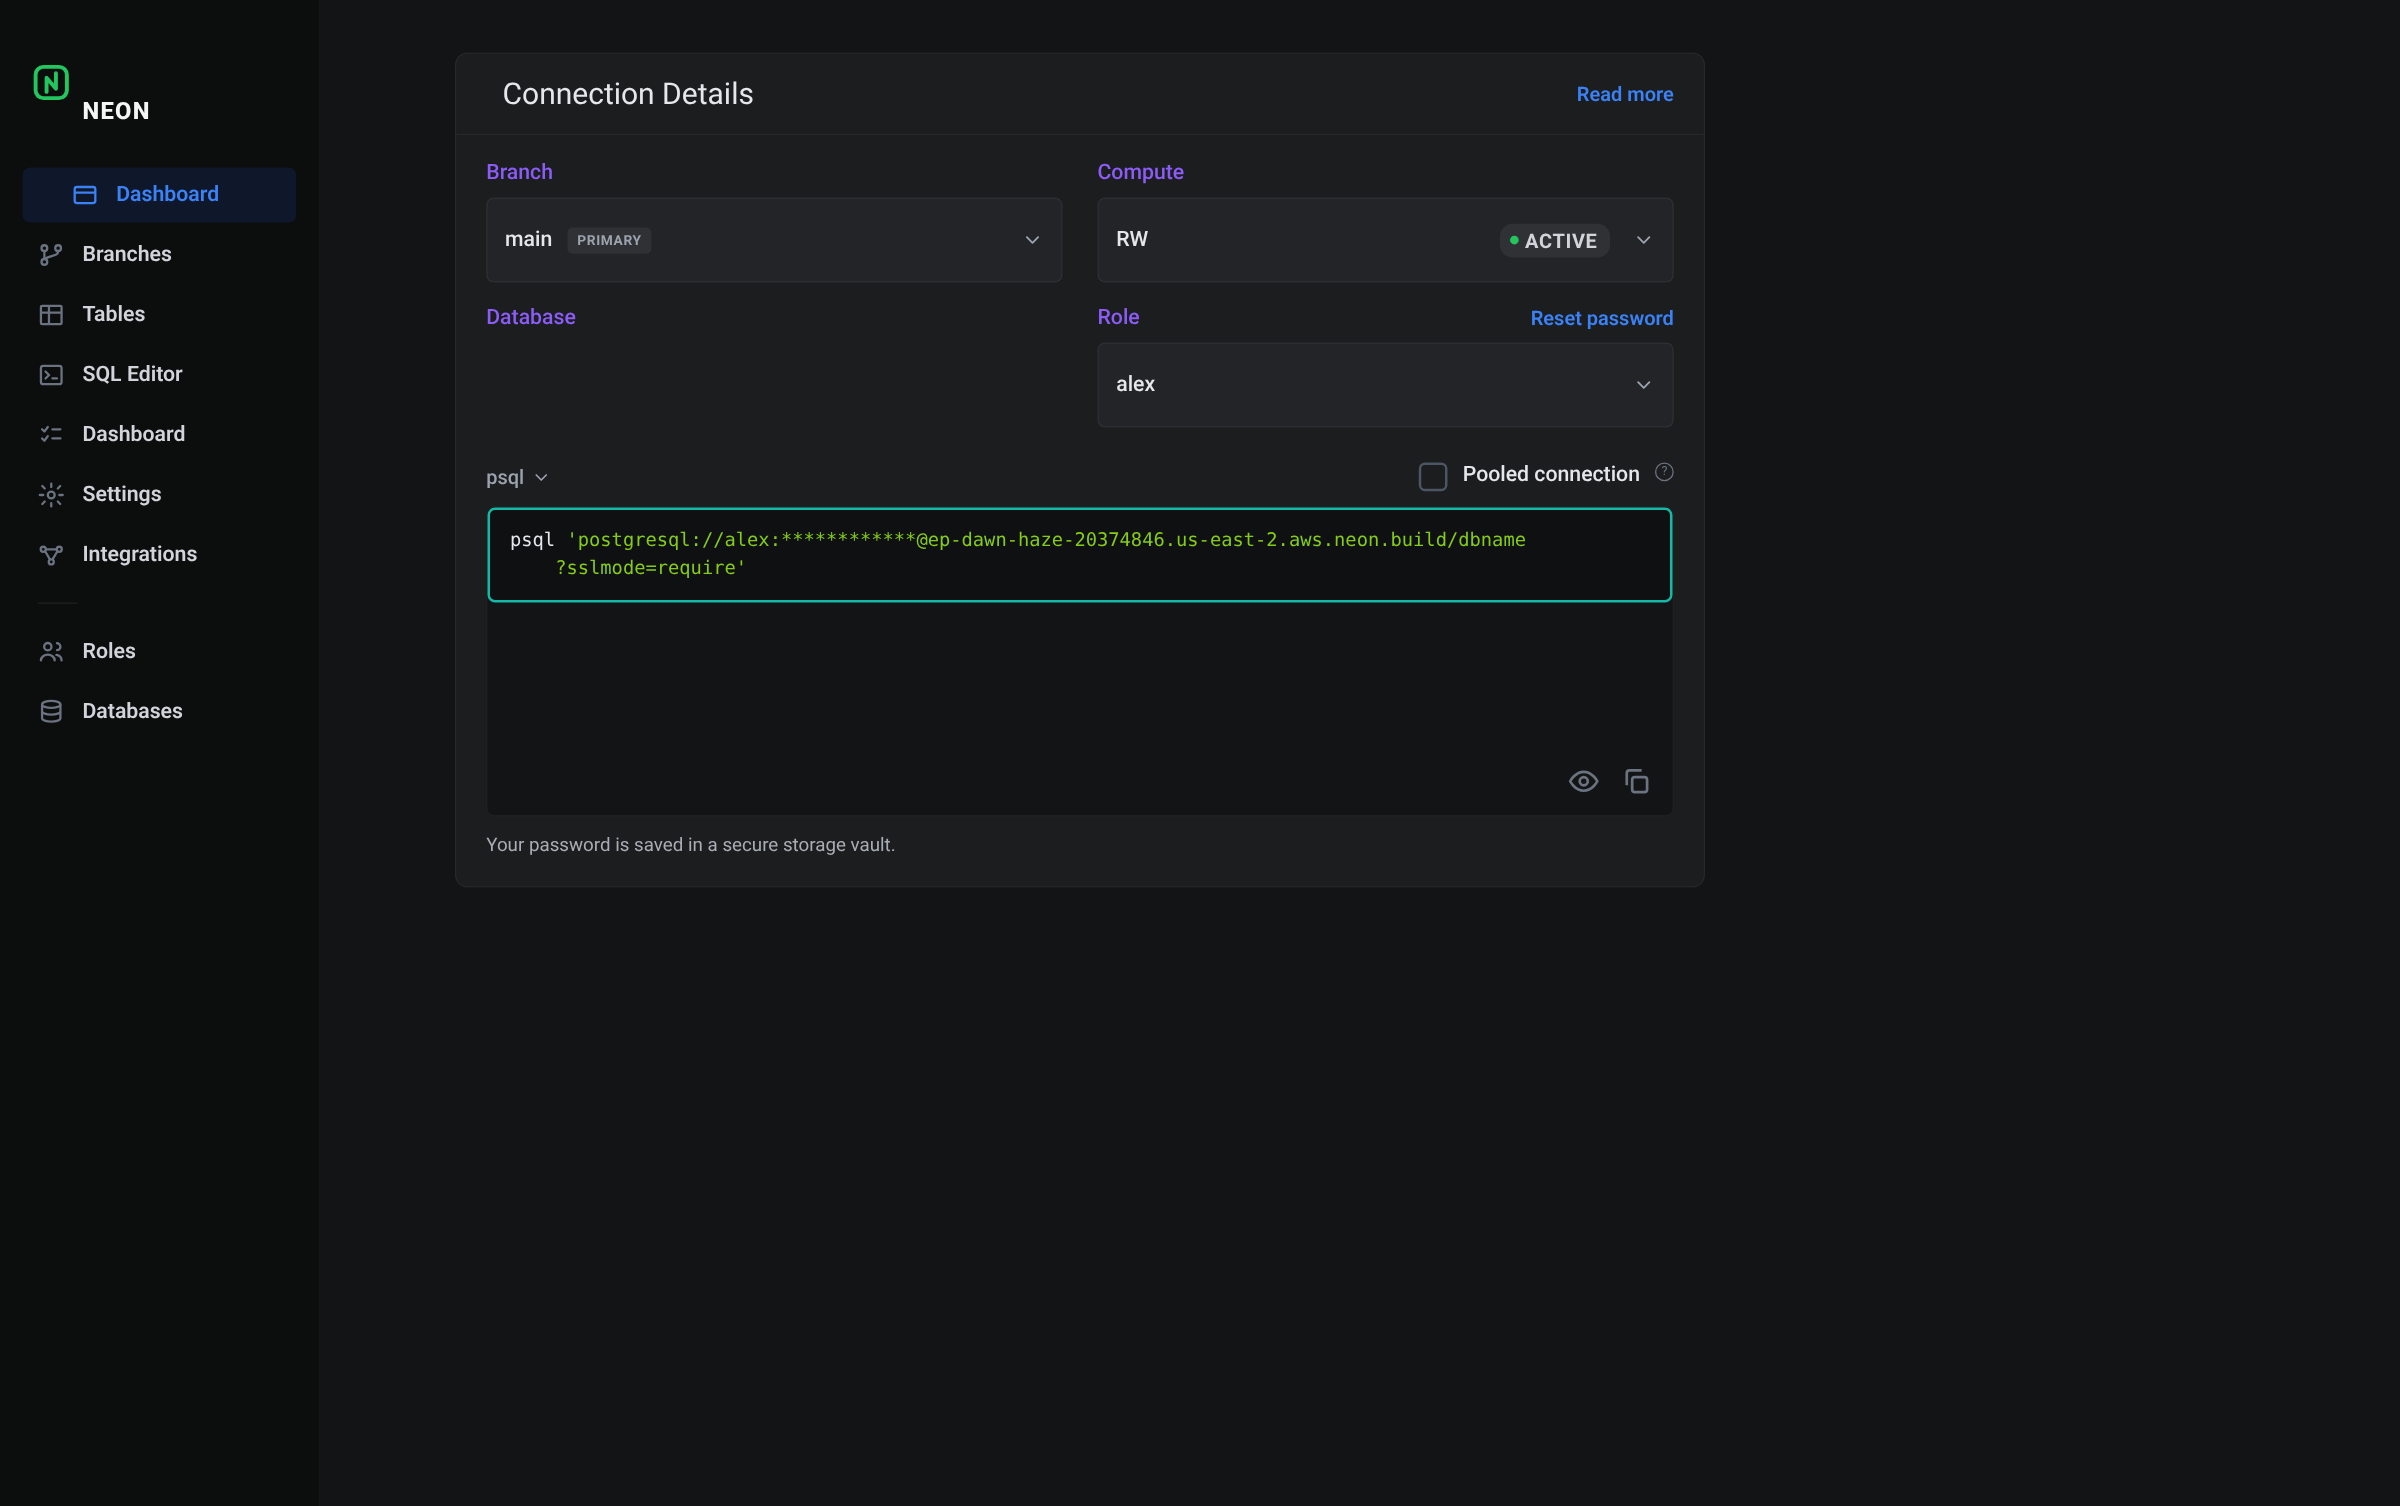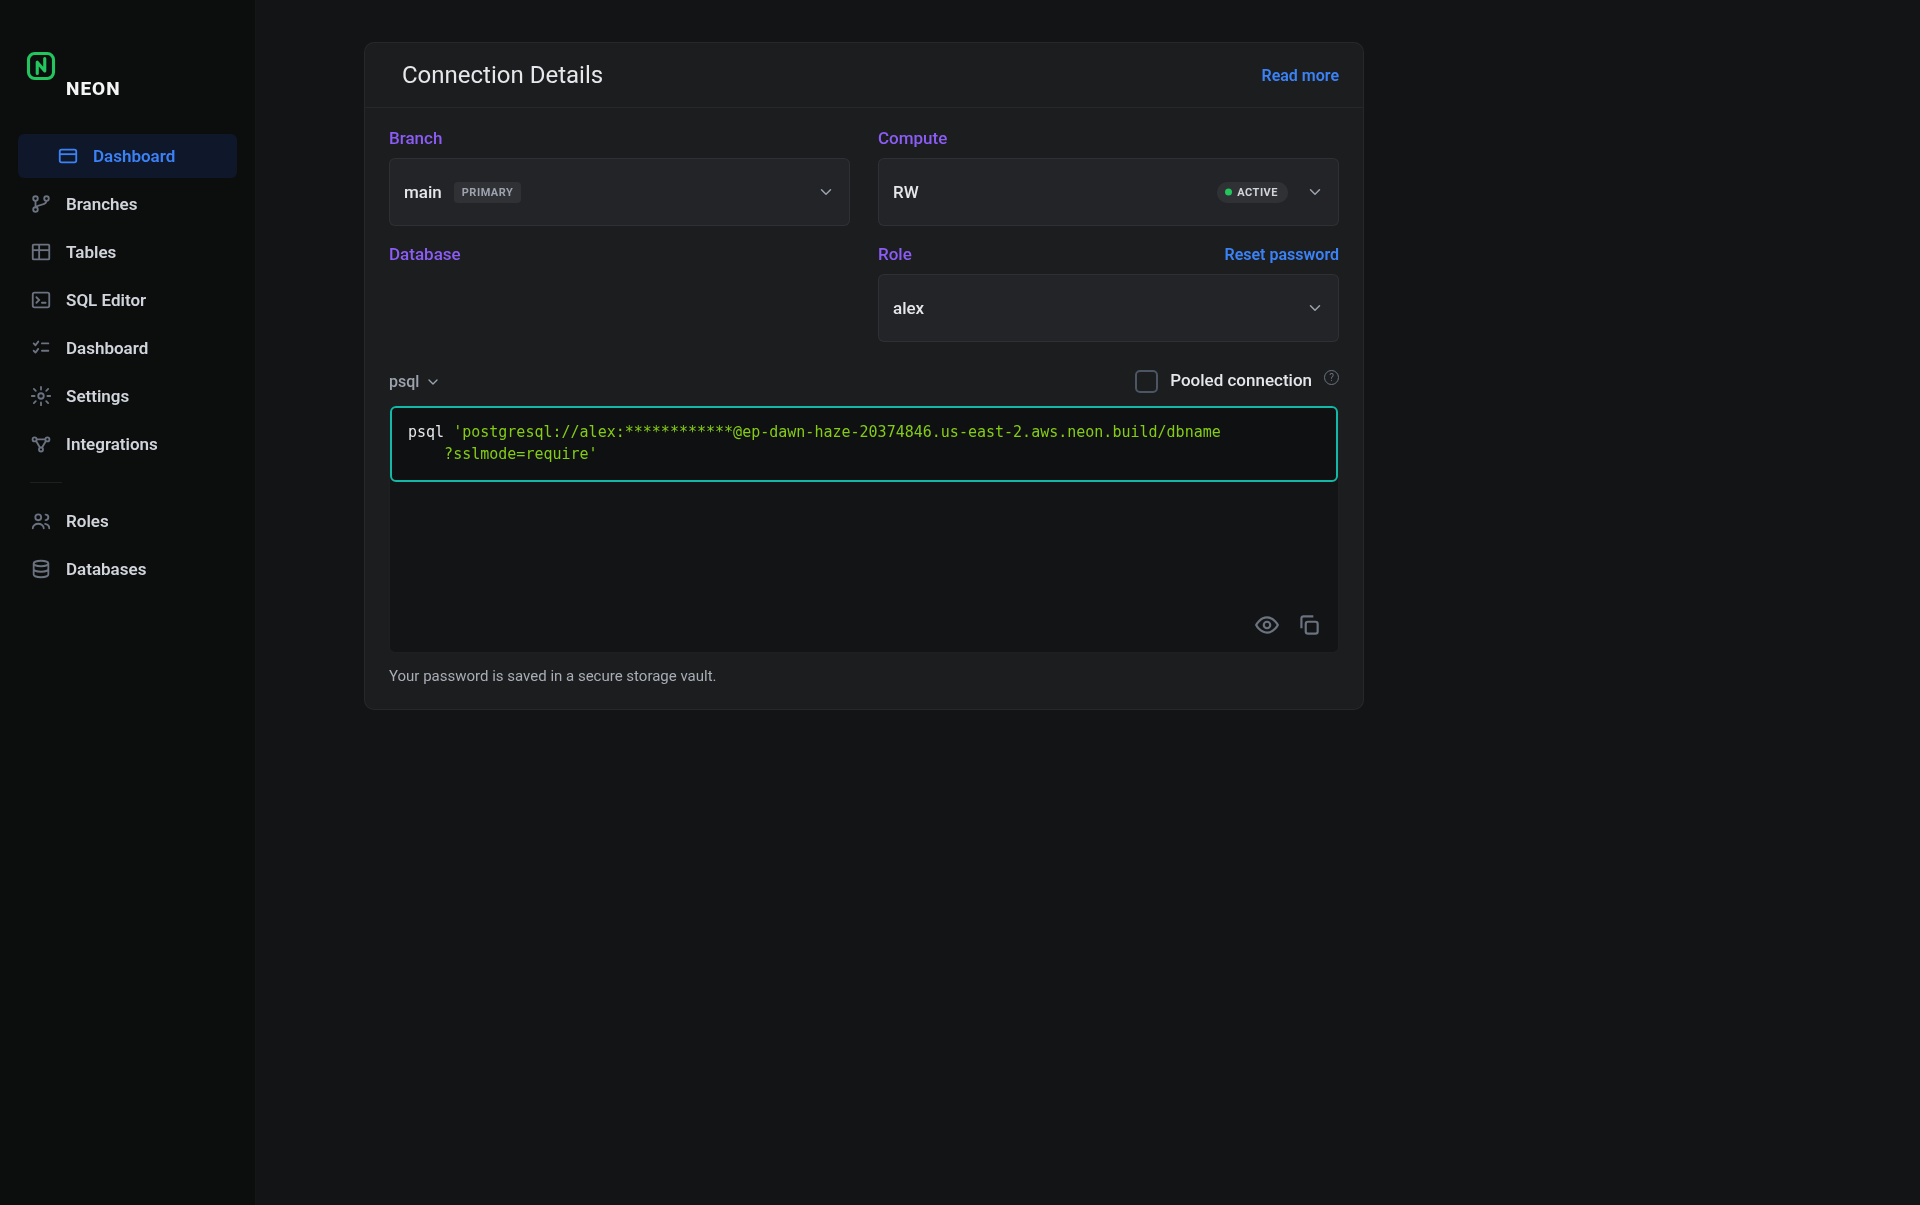--- a/index.html
+++ b/index.html
@@ -113,21 +113,21 @@
 
   .badge {
     background: #303134;
     color: #9ca3af;
     font-size: 11px; font-weight: 700; letter-spacing: 0.5px;
     padding: 4px 8px; border-radius: 4px;
   }
   .badge-active {
     background: #303134;
     color: #d1d5db;
-    font-size: 11px; font-weight: 700; letter-spacing: 0.5px;
+    font-size: 16px; font-weight: 700; letter-spacing: 0.5px;
     padding: 4px 10px 4px 20px; border-radius: 10px;
     position: relative;
   }
   .badge-active::before {
     content: ""; position: absolute; left: 8px; top: 50%; transform: translateY(-50%);
     width: 7px; height: 7px; border-radius: 50%; background: #22c55e;
   }
 
   .conn-toolbar {
     display: flex; justify-content: space-between; align-items: center;

